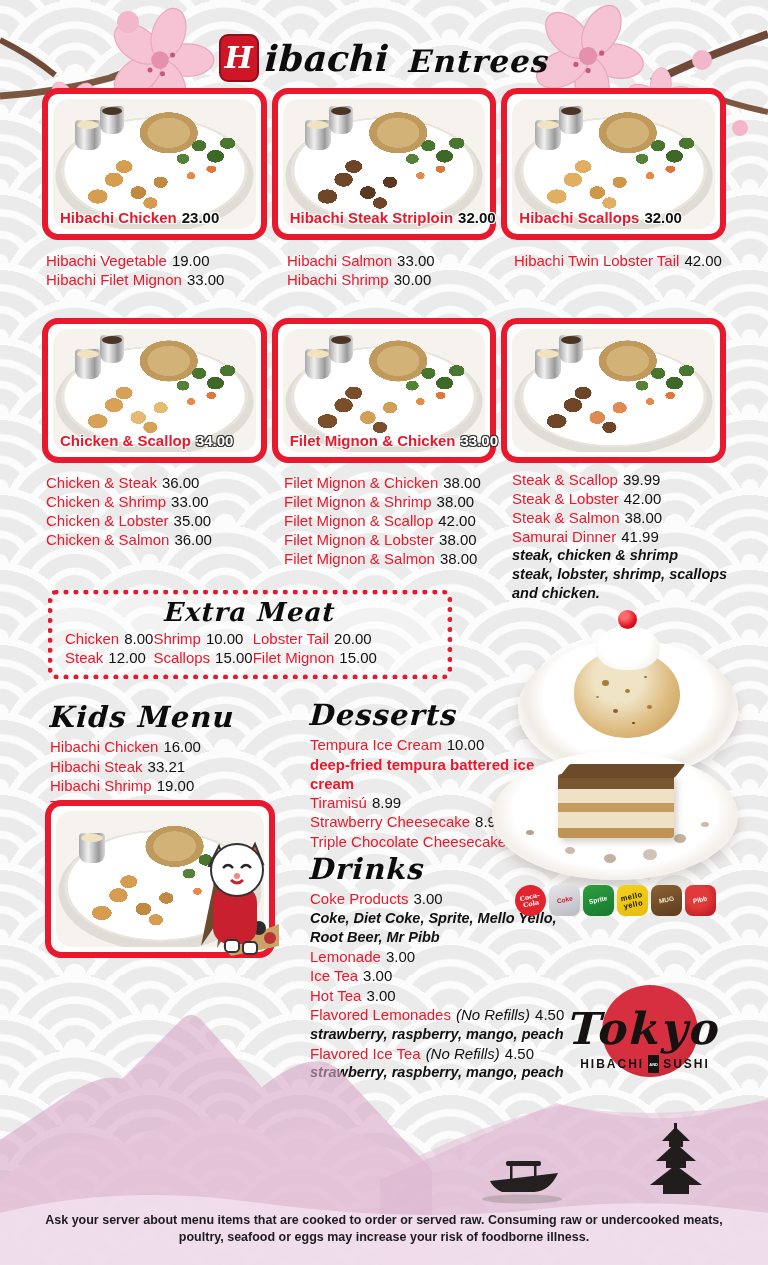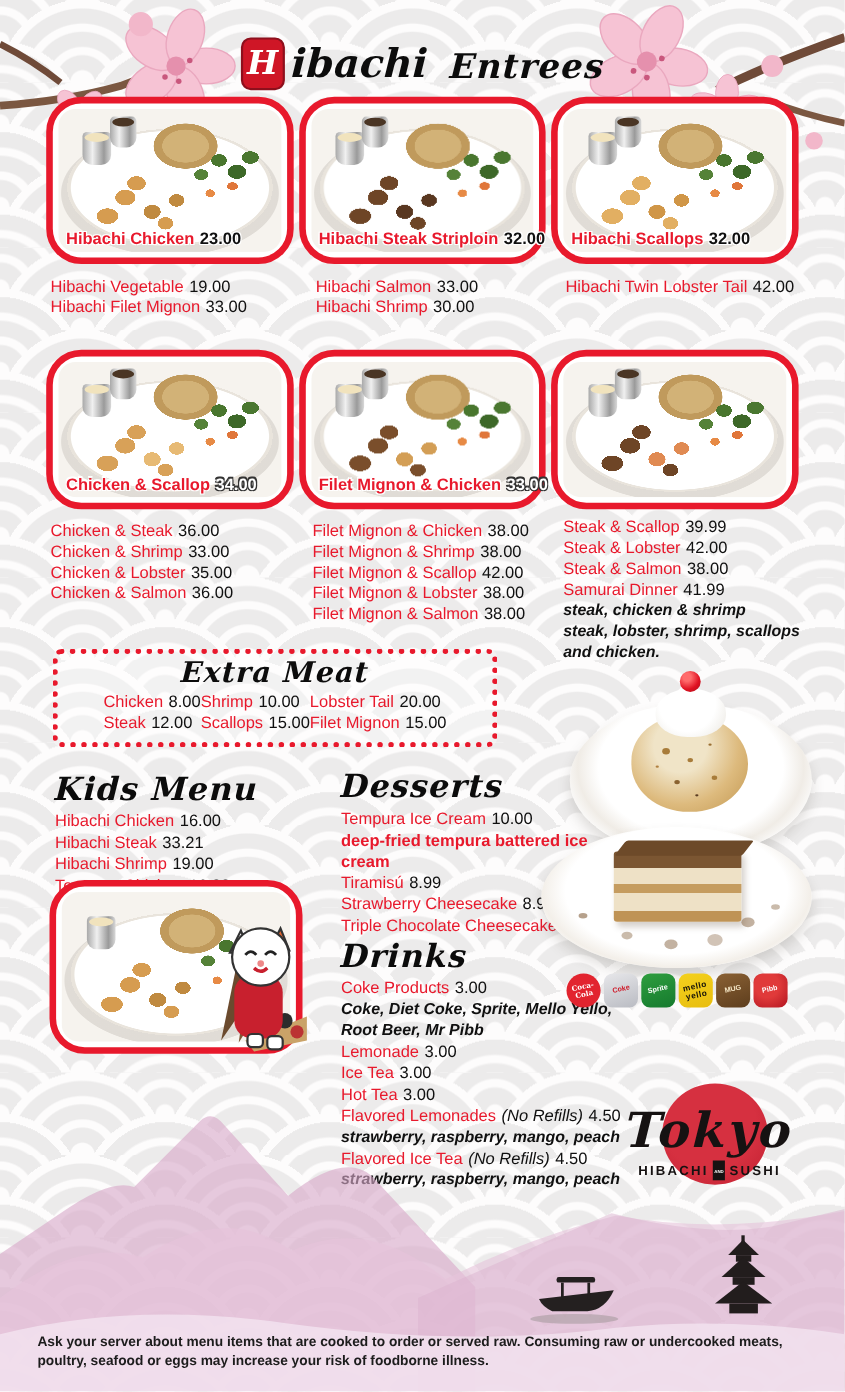--- a/index.html
+++ b/index.html
@@ -19,21 +19,21 @@
 
   
   .brand{position:absolute; top:34px; left:0; width:768px; display:flex; justify-content:center; align-items:center; gap:6px;}
   .hbox{display:inline-flex; align-items:center; justify-content:center; width:36px; height:44px; background:#cf1626; border:2px solid #8e0f1c; border-radius:9px; color:#fff; font-family:"DejaVu Serif",serif; font-weight:700; font-style:italic; font-size:30px; line-height:1;}
   .brand-rest{font-size:36px; color:#0c0c0c; letter-spacing:0;}
   .entrees{font-size:31px; color:#0c0c0c; margin-left:14px; padding-top:6px;}
 
   
   .cards{position:absolute; left:42px; width:684px; display:flex; gap:5px;}
   .r1{top:88px;} .r2{top:318px;}
-  .photo{position:relative; width:226px; height:152px; margin:0; background:#fff; border:6px solid #e8192c; border-radius:32px; box-sizing:border-box;}
+  .photo{position:relative; width:226px; height:152px; margin:0; background:#fff; border:6px solid #e8192c; border-radius:16px; box-sizing:border-box;}
   .r2 .photo{height:145px;}
   .food{position:absolute; inset:5px; border-radius:16px; overflow:hidden;
     background-color:#f6f3ee;
     background-image:
       radial-gradient(7px 5px at 78% 54%, #e0763a 0 70%, transparent 71%),
       radial-gradient(6px 5px at 68% 59%, #e78a45 0 70%, transparent 71%),
       radial-gradient(10px 8px at 72% 36%, #49762e 0 70%, transparent 71%),
       radial-gradient(12px 9px at 80% 44%, #3d6828 0 70%, transparent 71%),
       radial-gradient(9px 7px at 64% 46%, #558238 0 70%, transparent 71%),
       radial-gradient(11px 8px at 86% 34%, #4a7730 0 70%, transparent 71%),
@@ -71,21 +71,21 @@
   .desc{margin:0; font-size:14.5px; line-height:19px; font-weight:700; font-style:italic; color:#101010; white-space:normal;}
   .desc-red{margin:0; font-size:15px; line-height:19px; font-weight:700; color:#e8192c;}
 
   .l1a{left:46px; top:251px;} .l1b{left:287px; top:251px;} .l1c{left:514px; top:251px;}
   .l2a{left:46px; top:473px;} .l2b{left:284px; top:473px;} .l2c{left:512px; top:470px; width:236px;}
   .l2c .desc{white-space:normal;}
 
   
   .extra{position:absolute; left:48px; top:590px; width:404px; box-sizing:border-box; border:5px dotted #e8192c; border-radius:8px; padding:2px 12px 7px; background:rgba(255,255,255,.35);}
   .extra-title{text-align:center; font-size:26px; color:#0c0c0c; margin:0 0 2px;}
-  .extra-cols{display:flex; justify-content:center;}
+  .extra-cols{display:flex; justify-content:flex-start;}
 
   
   .sec-title{font-size:29px; color:#0c0c0c; margin:0;}
   .kids{position:absolute; left:50px; top:700px; width:250px;}
   .desserts{position:absolute; left:310px; top:698px; width:260px;}
   .drinks{position:absolute; left:310px; top:852px; width:270px;}
   .kids .mi,.desserts .mi,.drinks .mi{line-height:19.5px;}
   .sec-items{margin-top:3px;}
 
   
@@ -127,21 +127,21 @@
   .sun{position:absolute; left:42px; top:0; width:96px; height:92px; border-radius:50%; background:radial-gradient(circle at 45% 40%, #d63040 0 55%, #bf1f30 100%);}
   .tk-title{position:absolute; left:0; top:18px; width:170px; text-align:center; font-size:44px; color:#161212; letter-spacing:2px;}
   .tk-sub{position:absolute; left:0; top:70px; width:170px; display:flex; justify-content:center; align-items:center; gap:4px; font-size:12px; font-weight:700; letter-spacing:2px; color:#161212;}
   .andbox{display:inline-flex; align-items:center; justify-content:center; width:11px; height:18px; background:#161212; color:#fff; font-size:4px; letter-spacing:0; font-style:normal;}
 
   
   .blossoms{position:absolute; left:0; top:0;}
   .mountains{position:absolute; left:0; top:975px;}
 
   
-  .disclaimer{position:absolute; left:34px; top:1212px; width:700px; }
+  .disclaimer{position:absolute; left:34px; top:1212px; width:700px; text-align:center;}
   .disclaimer p{margin:0; font-size:12.5px; line-height:17px; font-weight:700; color:#1c1c1c;}
 </style>
 </head>
 <body>
 
 <div class="page">
 
   <svg class="blossoms" width="768" height="150" viewBox="0 0 768 150">
     <defs>
       <g id="flower">

